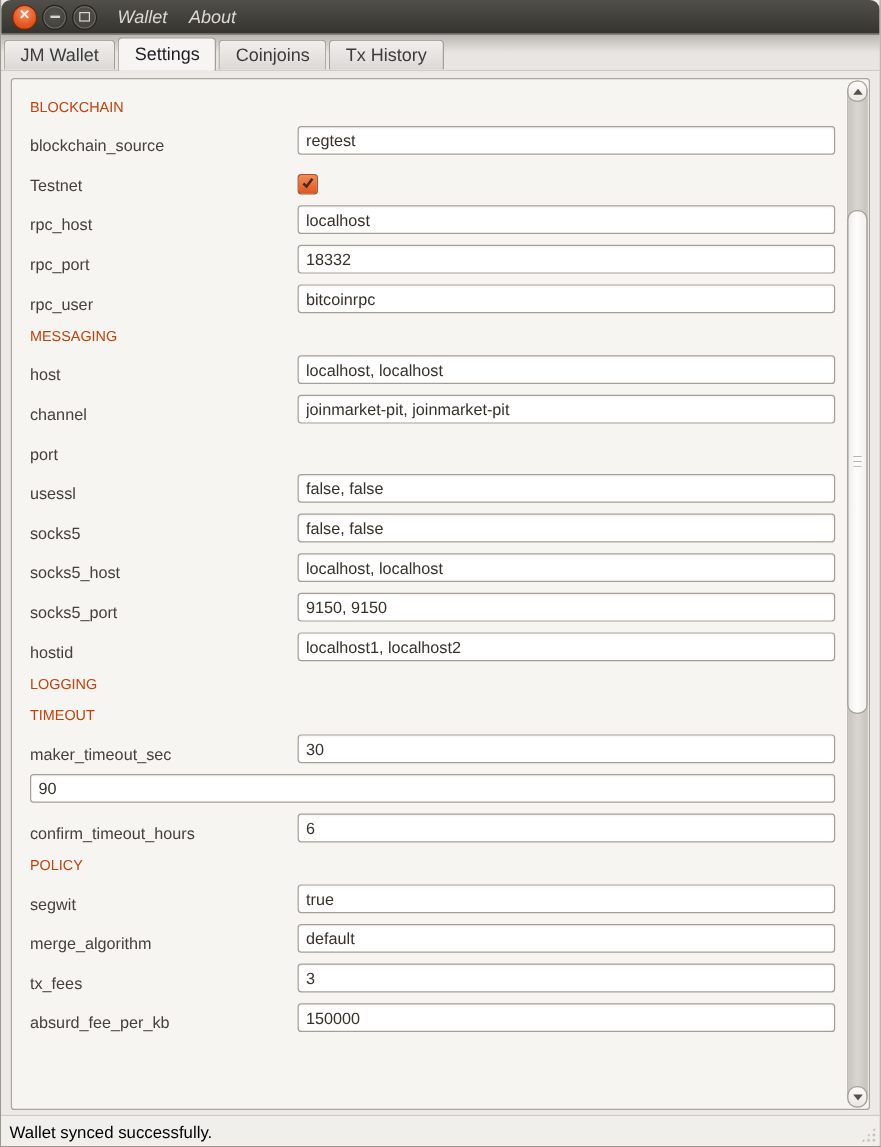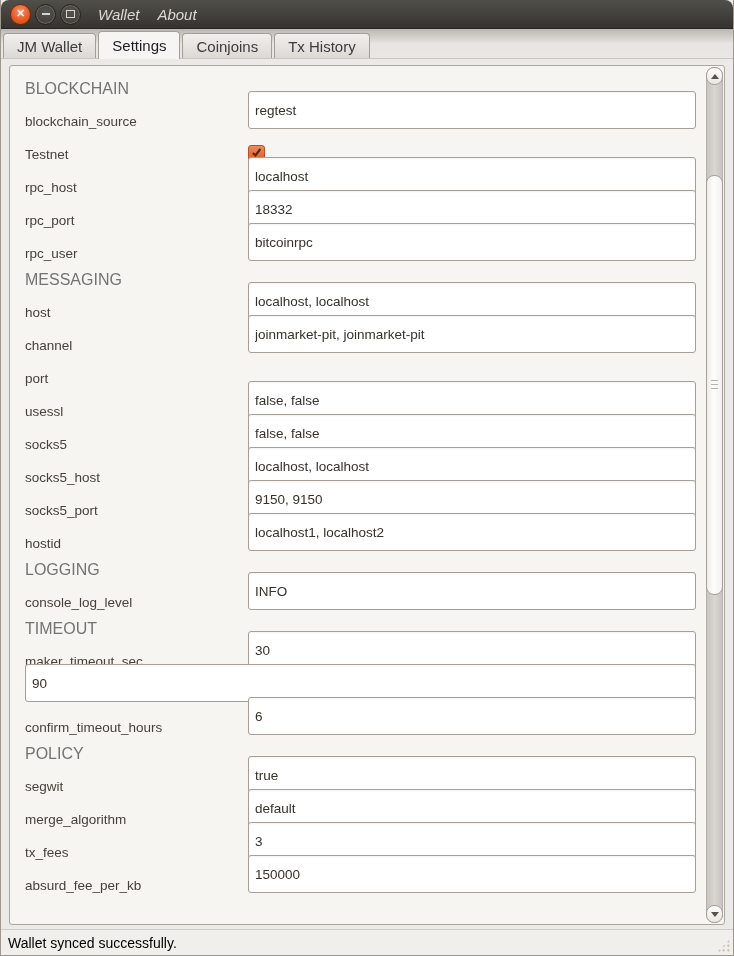--- a/index.html
+++ b/index.html
@@ -24,25 +24,25 @@
     display:flex;align-items:flex-end;padding-left:2px;position:relative;z-index:2;text-align:right;}
   .tab{height:25px;box-sizing:border-box;background:linear-gradient(#f1efed,#dcd9d5);
     border:1px solid #a29e98;border-bottom:none;border-radius:4px 4px 0 0;
     display:flex;align-items:center;padding:0 13px;margin-right:2px;font-size:15px;color:#3c3c3c;cursor:default;}
   .tab.selected{height:28px;background:#f6f5f3;color:#1d1d24;margin-bottom:-1px;position:relative;z-index:3;}
   
   .pane{flex:1;position:relative;background:#eceae6;border-top:1px solid #c9c5c0;}
   .scrollframe{position:absolute;left:8px;right:8px;top:6px;bottom:4px;border:1px solid #aba69e;
     border-radius:3px;background:#f6f5f2;overflow:hidden;}
   .form{position:absolute;left:0;top:0;right:0;padding:14px 0 0 15px;}
-  .section-header{height:18px;line-height:18px;margin:6px 0 8px 0;font-size:16px;color:#737373;}
+  .section-header{height:18px;line-height:18px;margin:6px 0 8px 0;font-size:12px;color:#c2410c;}
   .section-header.first{margin-top:0;}
   .row{display:flex;align-items:flex-end;height:23px;margin:0 28px 10px 0;}
   .row .label{width:223px;flex:none;font-size:13.5px;color:#46413a;}
-  .field{flex:1;height:38px;box-sizing:border-box;border:1px solid #a69f97;border-radius:3px;
+  .field{flex:1;height:24px;box-sizing:border-box;border:1px solid #a69f97;border-radius:3px;
     background:#ffffff;box-shadow:inset 0 1px 2px rgba(0,0,0,.05);
     padding:0 6px;font-family:"Liberation Sans",sans-serif;font-size:13.5px;color:#36312b;outline:none;}
   .checkbox{width:15px;height:15px;flex:none;border-radius:3px;border:1px solid #b2512b;
     background:linear-gradient(#f18a58,#e4602d 80%,#db5423);display:flex;align-items:center;justify-content:center;}
   .checkbox svg{display:block;margin-top:-2px;}
   
   .vscroll{position:absolute;top:1px;right:1px;bottom:1px;width:17px;border-radius:8px;
     border:1px solid #b6b1ab;box-sizing:border-box;
     background:linear-gradient(90deg,#c8c4bf,#d9d6d2 50%,#c8c4bf);}
   .scroll-btn{position:absolute;left:0;right:0;height:18px;background:linear-gradient(#fcfcfb,#e9e7e3);
@@ -155,24 +155,20 @@
         <div class="row">
           <span class="label">socks5_port</span>
           <input class="field" type="text" value="9150, 9150" style="">
         </div>
         <div class="row">
           <span class="label">hostid</span>
           <input class="field" type="text" value="localhost1, localhost2" style="">
         </div>
 
         <div class="section-header">LOGGING</div>
-        <div class="row">
-          <span class="label">console_log_level</span>
-          <input class="field" type="text" value="INFO" style="">
-        </div>
 
         <div class="section-header">TIMEOUT</div>
         <div class="row">
           <span class="label">maker_timeout_sec</span>
           <input class="field" type="text" value="30" style="">
         </div>
         <div class="row">
           <input class="field" type="text" value="90" style="">
         </div>
         <div class="row">

